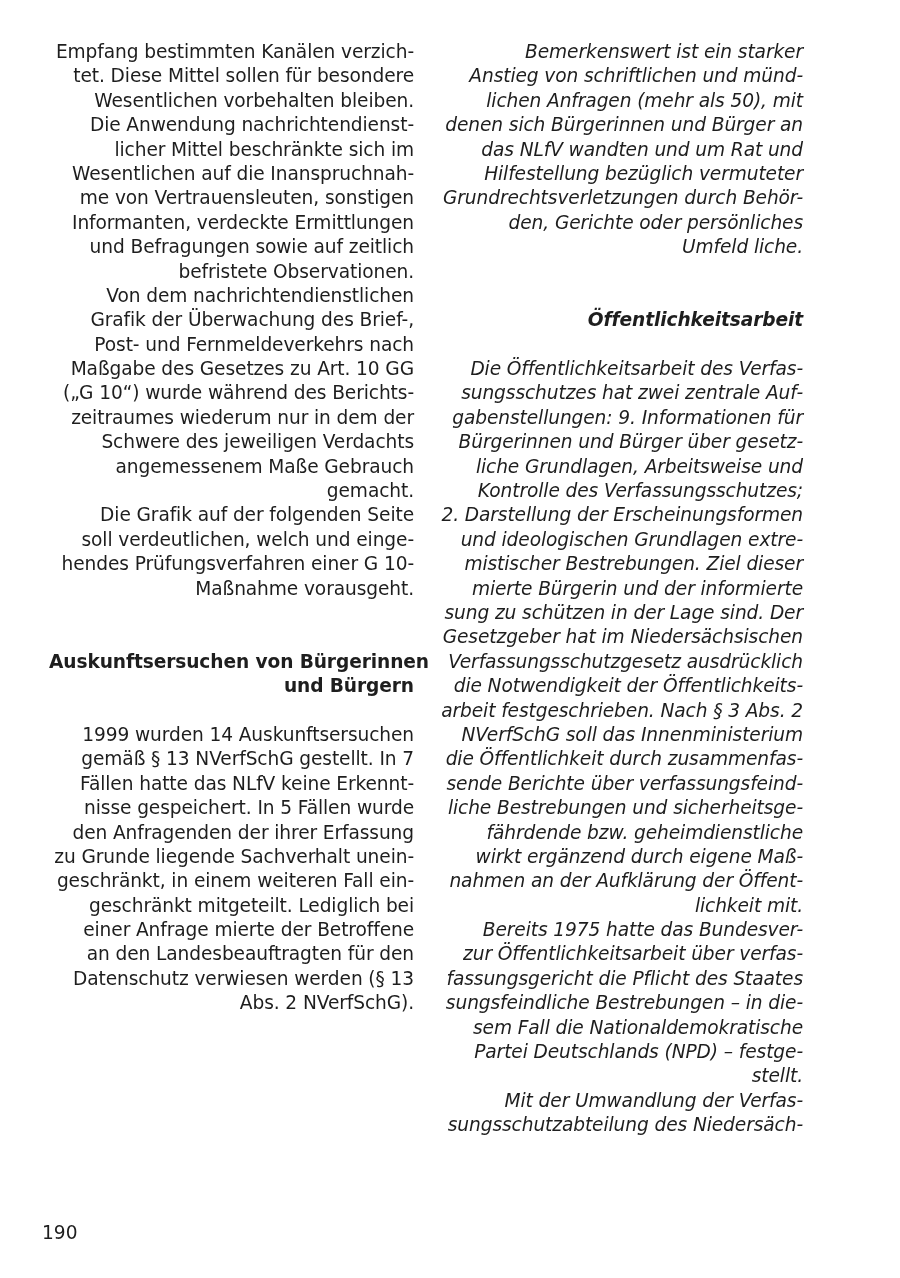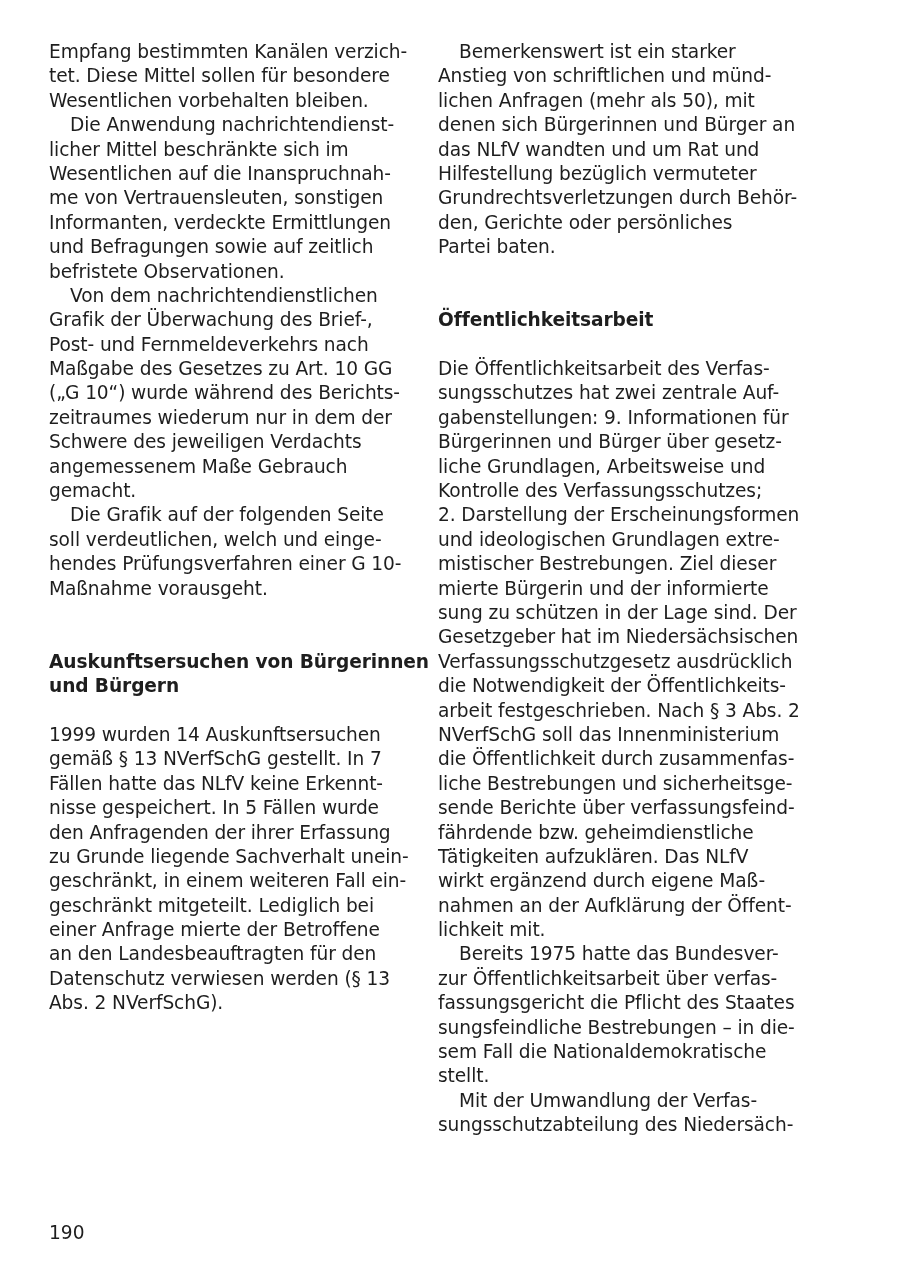--- a/index.html
+++ b/index.html
@@ -1,26 +1,26 @@
 <!DOCTYPE html>
 <html><head>
   <meta charset="utf-8">
   <style>
     html, body { margin: 0; padding: 0; background: #ffffff; }
     body { width: 900px; height: 1278px; position: relative; overflow: hidden;
       font-family: "DejaVu Sans", "Liberation Sans", sans-serif; color: #1e1e1e; }
-    .col { position: absolute; top: 40px; width: 365px; font-size: 18.6px; line-height: 24.4px; letter-spacing: -0.1px; }
+    .col { position: absolute; top: 40px; width: 365px; font-size: 18.6px; line-height: 24.4px; letter-spacing: -0.1px; text-align: right; }
     .col-left { left: 49px; }
-    .col-right { left: 438px; }
+    .col-right { left: 438px; font-style: italic; }
     .line { white-space: nowrap; height: 24.4px; }
     .indent { padding-left: 21px; }
     .bold { font-weight: bold; }
     .gap { height: 24.4px; }
     .gap2 { height: 48.8px; }
-    .page-number { position: absolute; left: 49px; top: 1221px; font-size: 18.6px; line-height: 24px; }
+    .page-number { position: absolute; left: 42px; top: 1221px; font-size: 18.6px; line-height: 24px; }
   </style>
 </head>
 <body>
 
 <div class="col col-left">
   <div>
       <div class="line">Empfang bestimmten Kanälen verzich-</div>
       <div class="line">tet. Diese Mittel sollen für besondere</div>
       <div class="line">Wesentlichen vorbehalten bleiben.</div>
     </div>
@@ -75,21 +75,21 @@
 <div class="col col-right">
   <div>
       <div class="line indent">Bemerkenswert ist ein starker</div>
       <div class="line">Anstieg von schriftlichen und münd-</div>
       <div class="line">lichen Anfragen (mehr als 50), mit</div>
       <div class="line">denen sich Bürgerinnen und Bürger an</div>
       <div class="line">das NLfV wandten und um Rat und</div>
       <div class="line">Hilfestellung bezüglich vermuteter</div>
       <div class="line">Grundrechtsverletzungen durch Behör-</div>
       <div class="line">den, Gerichte oder persönliches</div>
-      <div class="line">Partei baten.</div>
+      <div class="line">Umfeld liche.</div>
     </div>
   <div class="gap2"></div>
   <div class="line bold">Öffentlichkeitsarbeit</div>
   <div class="gap"></div>
   <div>
       <div class="line">Die Öffentlichkeitsarbeit des Verfas-</div>
       <div class="line">sungsschutzes hat zwei zentrale Auf-</div>
       <div class="line">gabenstellungen: 9. Informationen für</div>
       <div class="line">Bürgerinnen und Bürger über gesetz-</div>
       <div class="line">liche Grundlagen, Arbeitsweise und</div>
@@ -98,34 +98,34 @@
       <div class="line">und ideologischen Grundlagen extre-</div>
       <div class="line">mistischer Bestrebungen. Ziel dieser</div>
       <div class="line">mierte Bürgerin und der informierte</div>
       <div class="line">sung zu schützen in der Lage sind. Der</div>
       <div class="line">Gesetzgeber hat im Niedersächsischen</div>
       <div class="line">Verfassungsschutzgesetz ausdrücklich</div>
       <div class="line">die Notwendigkeit der Öffentlichkeits-</div>
       <div class="line">arbeit festgeschrieben. Nach § 3 Abs. 2</div>
       <div class="line">NVerfSchG soll das Innenministerium</div>
       <div class="line">die Öffentlichkeit durch zusammenfas-</div>
+      <div class="line">sende Berichte über verfassungsfeind-</div>
       <div class="line">liche Bestrebungen und sicherheitsge-</div>
-      <div class="line">sende Berichte über verfassungsfeind-</div>
       <div class="line">fährdende bzw. geheimdienstliche</div>
-      <div class="line">Tätigkeiten aufzuklären. Das NLfV</div>
       <div class="line">wirkt ergänzend durch eigene Maß-</div>
       <div class="line">nahmen an der Aufklärung der Öffent-</div>
       <div class="line">lichkeit mit.</div>
     </div>
   <div>
       <div class="line indent">Bereits 1975 hatte das Bundesver-</div>
       <div class="line">zur Öffentlichkeitsarbeit über verfas-</div>
       <div class="line">fassungsgericht die Pflicht des Staates</div>
       <div class="line">sungsfeindliche Bestrebungen – in die-</div>
       <div class="line">sem Fall die Nationaldemokratische</div>
+      <div class="line">Partei Deutschlands (NPD) – festge-</div>
       <div class="line">stellt.</div>
     </div>
   <div>
       <div class="line indent">Mit der Umwandlung der Verfas-</div>
       <div class="line">sungsschutzabteilung des Niedersäch-</div>
     </div>
 </div>
 
 <div class="page-number">190</div>
 

